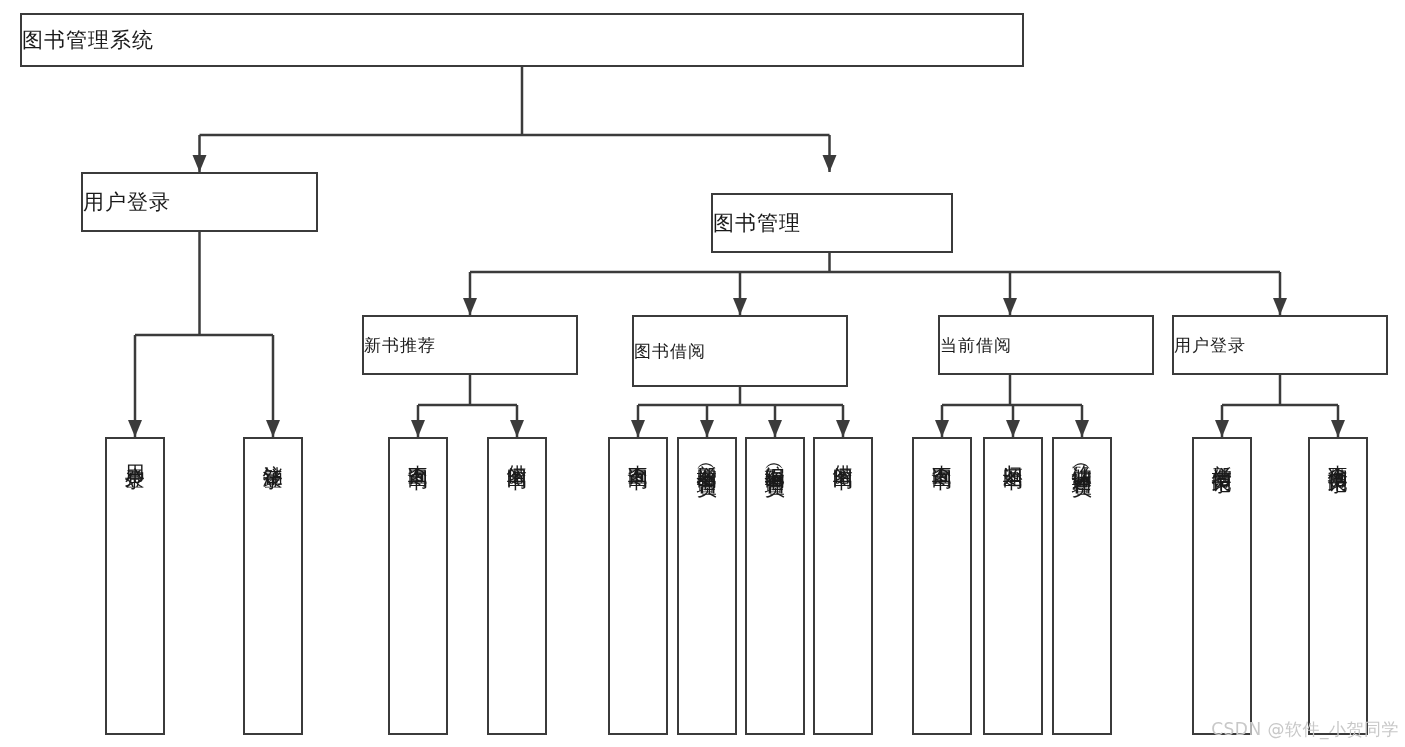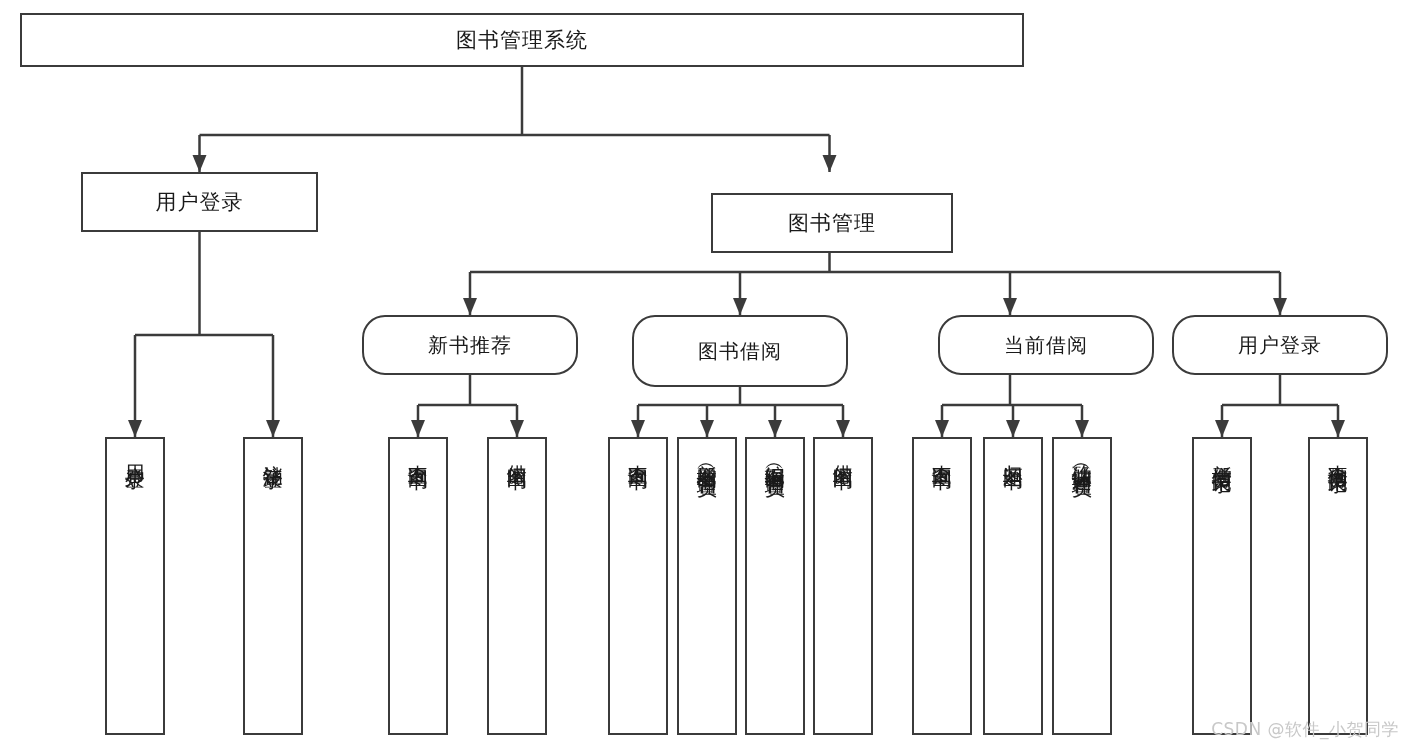--- a/index.html
+++ b/index.html
@@ -25,32 +25,30 @@
     height: 747px;
     pointer-events: none;
   }
   .node {
     position: absolute;
     box-sizing: border-box;
     border: 2px solid #3b3b3b;
     background: #ffffff;
     display: flex;
     align-items: center;
-    justify-content: center;
     color: #1a1a1a;
   }
   .node-root {
     font-size: 21px;
   }
   .node-l2 {
     font-size: 21px;
   }
   .node-l3 {
-    font-size: 20px;
-    border-radius: 23px;
+    font-size: 17px;
   }
   .node-leaf {
     font-size: 20px;
     padding: 10px 2px;
     align-items: flex-start;
     justify-content: center;
   }
   .vlabel {
     writing-mode: vertical-rl;
     text-orientation: upright;

